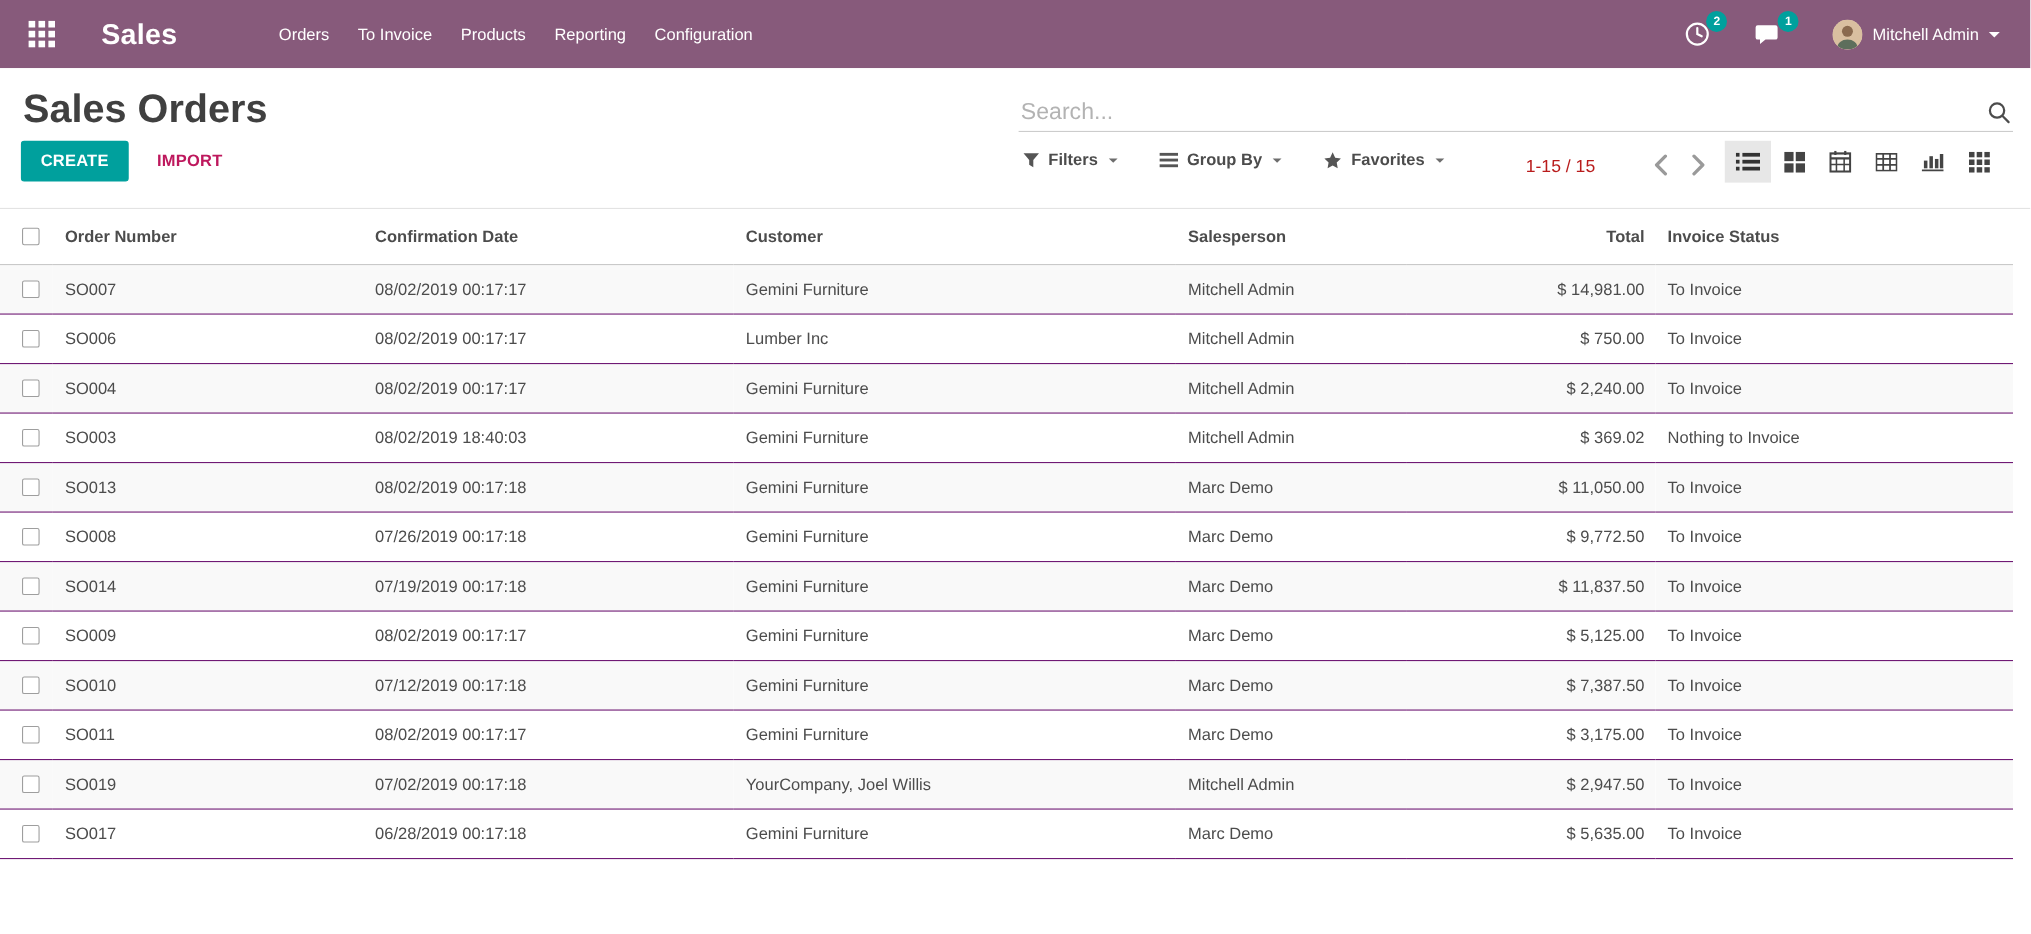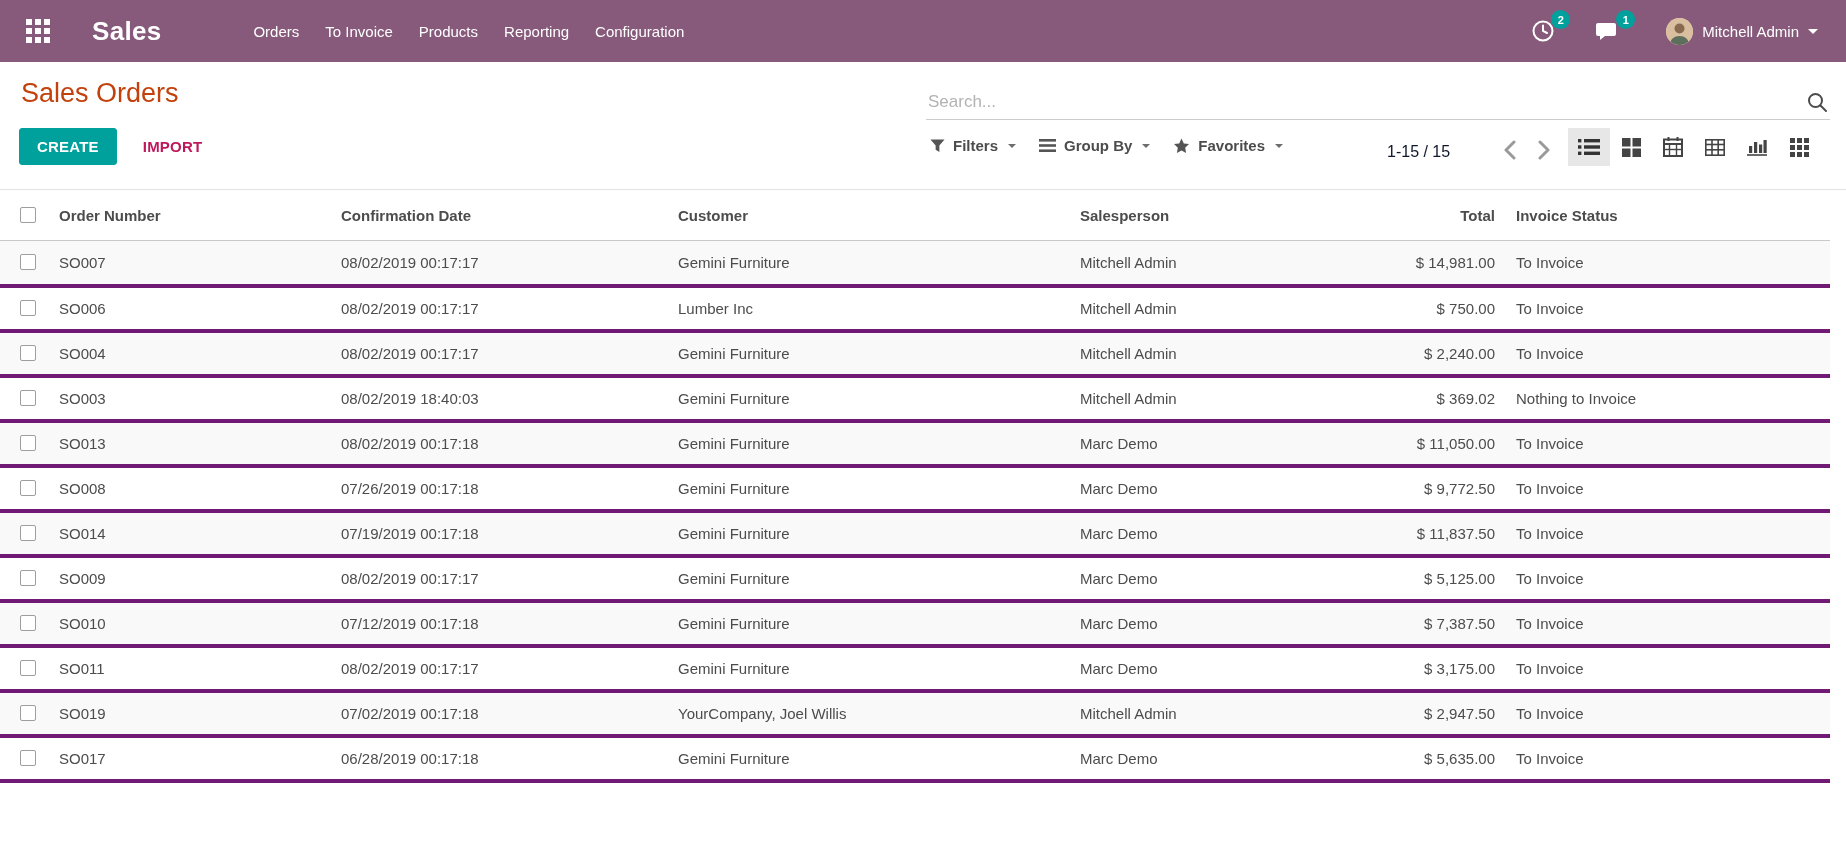--- a/index.html
+++ b/index.html
@@ -29,56 +29,56 @@
     display:flex; align-items:center; justify-content:center; padding:0 5px;
   }
   .user-menu { display:flex; align-items:center; margin-left:46px; cursor:pointer; }
   .avatar { width:27px; height:27px; border-radius:50%; overflow:hidden; background:#e9d3b6; flex:none; }
   .user-name { font-size:15px; margin:0 9px 0 9px; white-space:nowrap; }
   .caret-down { width:0; height:0; border-left:5px solid transparent; border-right:5px solid transparent; border-top:5px solid #fff; }
   .caret-down.gray { border-top-color:#6d6d6d; border-left-width:4px; border-right-width:4px; border-top-width:4px; }
 
   
   .cp { position:relative; height:128px; border-bottom:1px solid #e3e3e3; background:#fff; }
-  .cp-title { position:absolute; left:21px; top:16px; font-size:27px; font-weight:normal; color:#c2410c; margin:0; }
+  .cp-title { position:absolute; left:21px; top:16px; font-size:36px; font-weight:bold; color:#404040; margin:0; }
   .search-bar { position:absolute; left:926px; top:22px; width:904px; height:36px; border-bottom:1px solid #ccc; display:flex; align-items:center; }
-  .search-bar input { border:none; outline:none; flex:1; font-size:17px; color:#404040; font-family:inherit; background:transparent; }
+  .search-bar input { border:none; outline:none; flex:1; font-size:21px; color:#404040; font-family:inherit; background:transparent; }
   .search-bar input::placeholder { color:#b3b3b3; }
   .search-icon { flex:none; cursor:pointer; margin-right:2px; }
 
   .cp-buttons { position:absolute; left:19px; top:66px; display:flex; align-items:center; }
   .btn-create {
     background:#00A09D; color:#fff; border:1px solid #00A09D; border-radius:3px;
     font-size:15px; font-weight:bold; padding:9px 17px; cursor:pointer; font-family:inherit; letter-spacing:.2px;
   }
   .btn-import {
     background:none; border:none; color:#be185d; font-size:15px; font-weight:bold;
     margin-left:20px; cursor:pointer; font-family:inherit; letter-spacing:.2px;
   }
 
-  .cp-filters { position:absolute; left:930px; top:75px; display:flex; align-items:center; gap:23px; }
+  .cp-filters { position:absolute; left:930px; top:75px; display:flex; align-items:center; gap:38px; }
   .dropdown { display:flex; align-items:center; gap:8px; font-size:15px; font-weight:bold; color:#4c4c4c; cursor:pointer; }
   .dropdown .caret-down.gray { margin-left:2px; }
 
   .cp-pager { position:absolute; left:1387px; top:78px; display:flex; align-items:center; }
-  .pager-value { font-size:16px; color:#0f172a; margin-right:42px; }
+  .pager-value { font-size:16px; color:#b91c1c; margin-right:42px; }
   .pager-btn { background:none; border:none; padding:0 11px; cursor:pointer; }
 
   .view-switcher { position:absolute; left:1568px; top:66px; display:flex; }
   .vs-btn { width:42px; height:38px; display:flex; align-items:center; justify-content:center; cursor:pointer; background:transparent; border:none; }
   .vs-btn.active { background:#e7e7e7; }
 
   
   table { width:1830px; border-collapse:collapse; table-layout:fixed; font-size:15px; color:#4c4c4c; }
   thead th {
     text-align:left; font-weight:bold; padding:17px 10px 16px 11px;
     border-bottom:1px solid #c9c9c9; background:#fff; white-space:nowrap;
   }
   thead th.num { text-align:right; }
-  tbody tr { height:45px; border-bottom:4px solid #701a75; cursor:pointer; }
+  tbody tr { height:45px; border-bottom:1px solid #701a75; cursor:pointer; }
   tbody tr:nth-child(odd) { background:#f9f9f9; }
   tbody td { padding:0 10px 0 11px; white-space:nowrap; overflow:hidden; }
   td.num { text-align:right; }
   .cell-check, .th-check { padding:0 0 0 20px !important; }
   .checkbox { width:16px; height:16px; border:1px solid #9e9e9e; border-radius:2px; background:#fff; cursor:pointer; }
 </style>
 </head>
 <body>
 
 <div class="screen">

